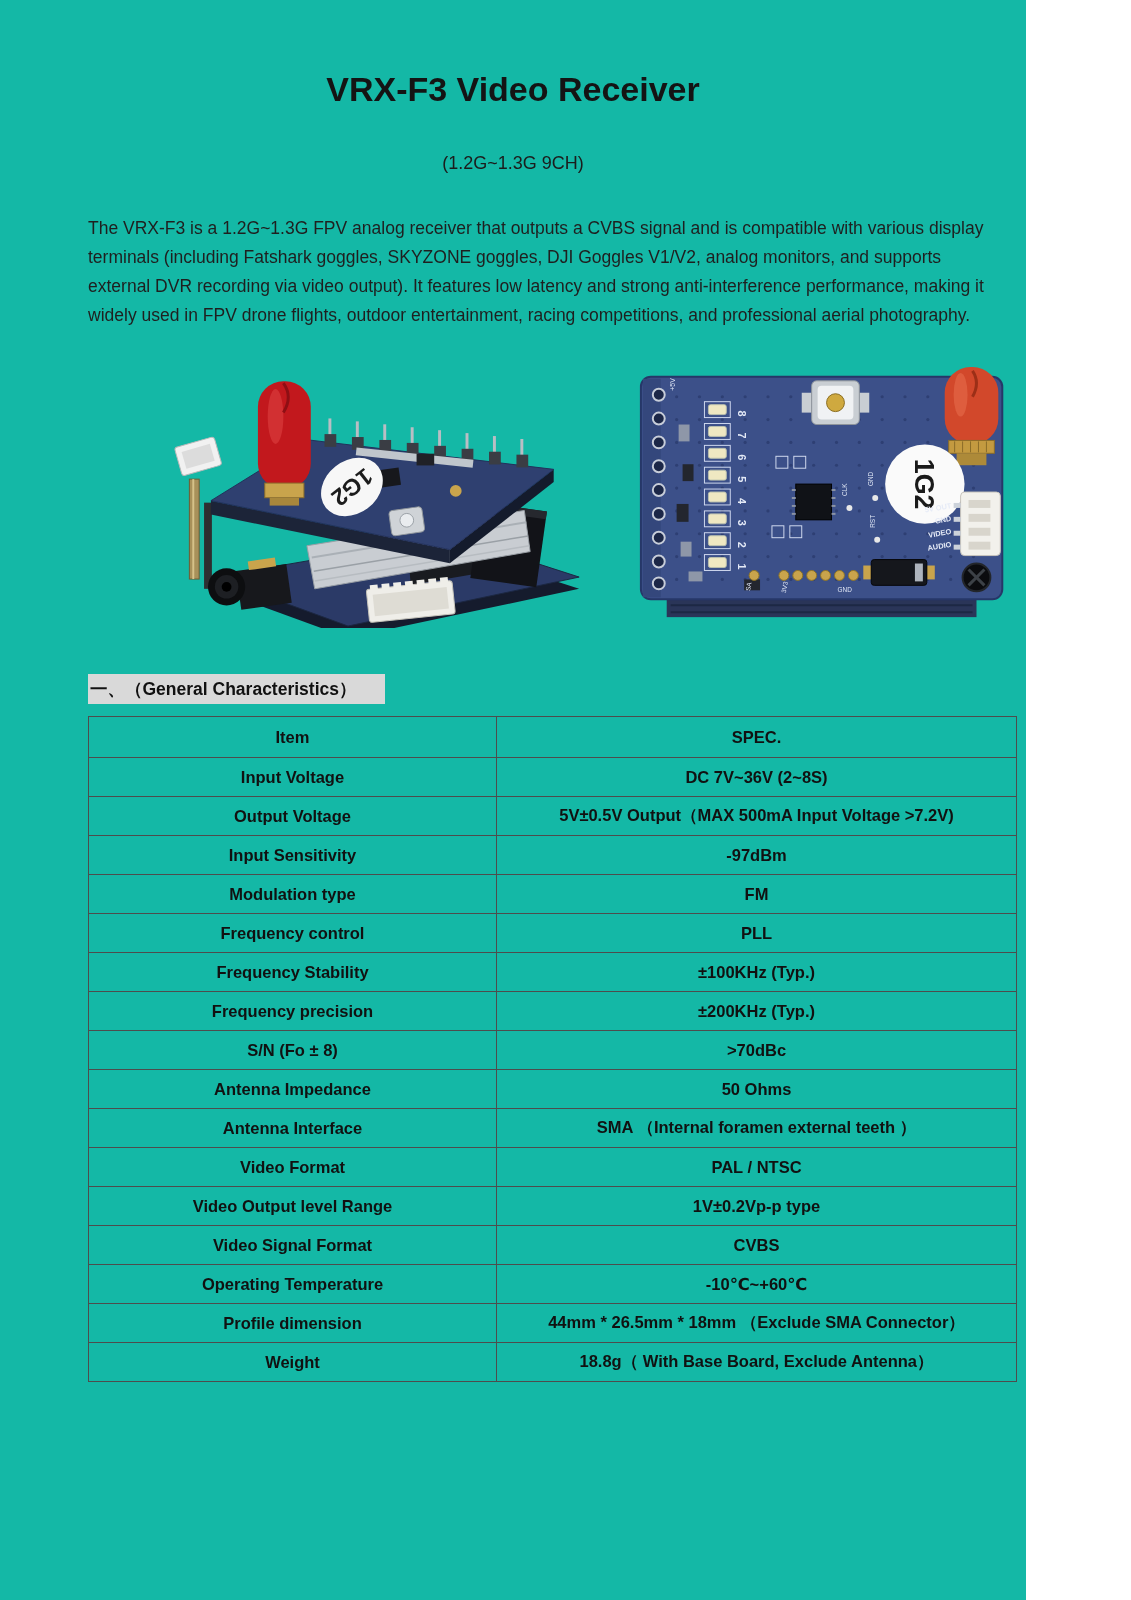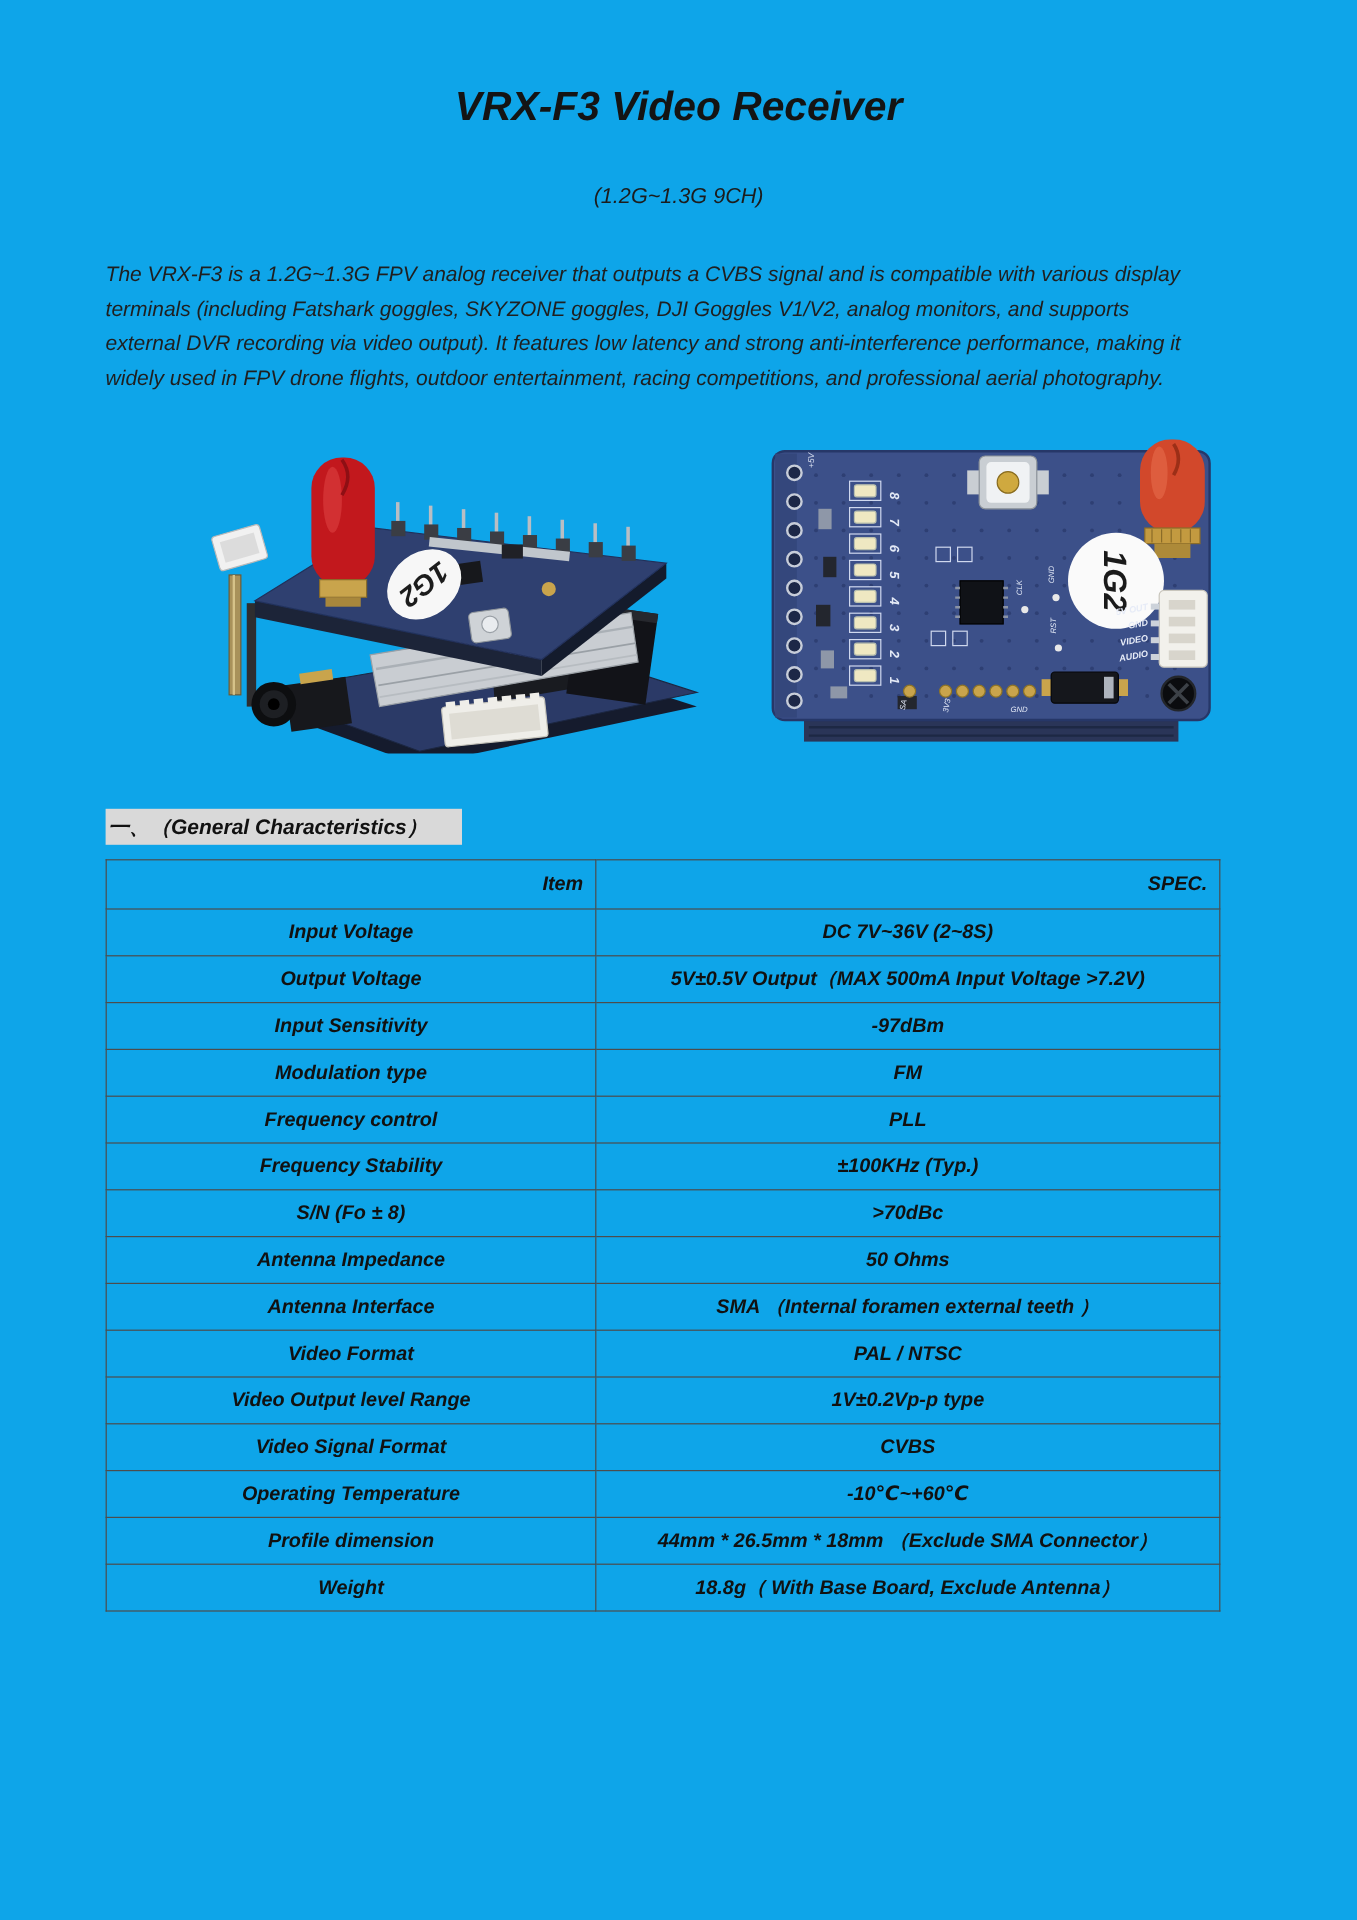--- a/index.html
+++ b/index.html
@@ -1,18 +1,18 @@
 <!DOCTYPE html>
 <html><head>
 <meta charset="utf-8">
 <style>
   html,body{margin:0;padding:0;background:#ffffff;}
   .page{
-    width:1131px;height:1600px;background:#0ea5e9;position:relative;
-    font-family:"Liberation Sans","DejaVu Sans",sans-serif;color:#1c1c1c;overflow:hidden;font-style:italic;
+    width:1026px;height:1600px;background:#14b8a6;position:relative;
+    font-family:"Liberation Sans","DejaVu Sans",sans-serif;color:#1c1c1c;overflow:hidden;
   }
   .doc-title{
     margin:0;padding-top:70px;text-align:center;
     font-size:34px;font-weight:bold;color:#141414;letter-spacing:0;
   }
   .doc-subtitle{
     margin-top:44px;text-align:center;font-size:18px;color:#1c1c1c;
   }
   .doc-paragraph{
     margin:40px 80px 0 88px;width:920px;
@@ -29,21 +29,21 @@
     display:inline-block;background:#d9d9d9;color:#111;
     font-size:17.5px;font-weight:bold;padding:3px 28px 3px 2px;
   }
   table.spec-table{
     margin:12px 0 0 88px;width:928px;border-collapse:collapse;table-layout:fixed;
   }
   table.spec-table th,table.spec-table td{
     border:1px solid #4d4d4d;font-weight:bold;font-size:16.5px;color:#111;
     padding:0 10px;vertical-align:middle;
   }
-  table.spec-table th{height:40px;text-align:right;}
+  table.spec-table th{height:40px;text-align:center;}
   table.spec-table td{height:38px;text-align:center;}
   table.spec-table tr.tall td{height:60px;}
   col.c-item{width:408px;}
   col.c-spec{width:520px;}
 </style>
 </head>
 <body>
 
 <div class="page">
 
@@ -508,20 +508,24 @@
         </tr>
       <tr>
           <td>Frequency control</td>
           <td>PLL</td>
         </tr>
       <tr>
           <td>Frequency Stability</td>
           <td>±100KHz (Typ.)</td>
         </tr>
       <tr>
+          <td>Frequency precision</td>
+          <td>±200KHz (Typ.)</td>
+        </tr>
+      <tr>
           <td>S/N (Fo ± 8)</td>
           <td>&gt;70dBc</td>
         </tr>
       <tr>
           <td>Antenna Impedance</td>
           <td>50 Ohms</td>
         </tr>
       <tr>
           <td>Antenna Interface</td>
           <td>SMA （Internal foramen external teeth ）</td>

